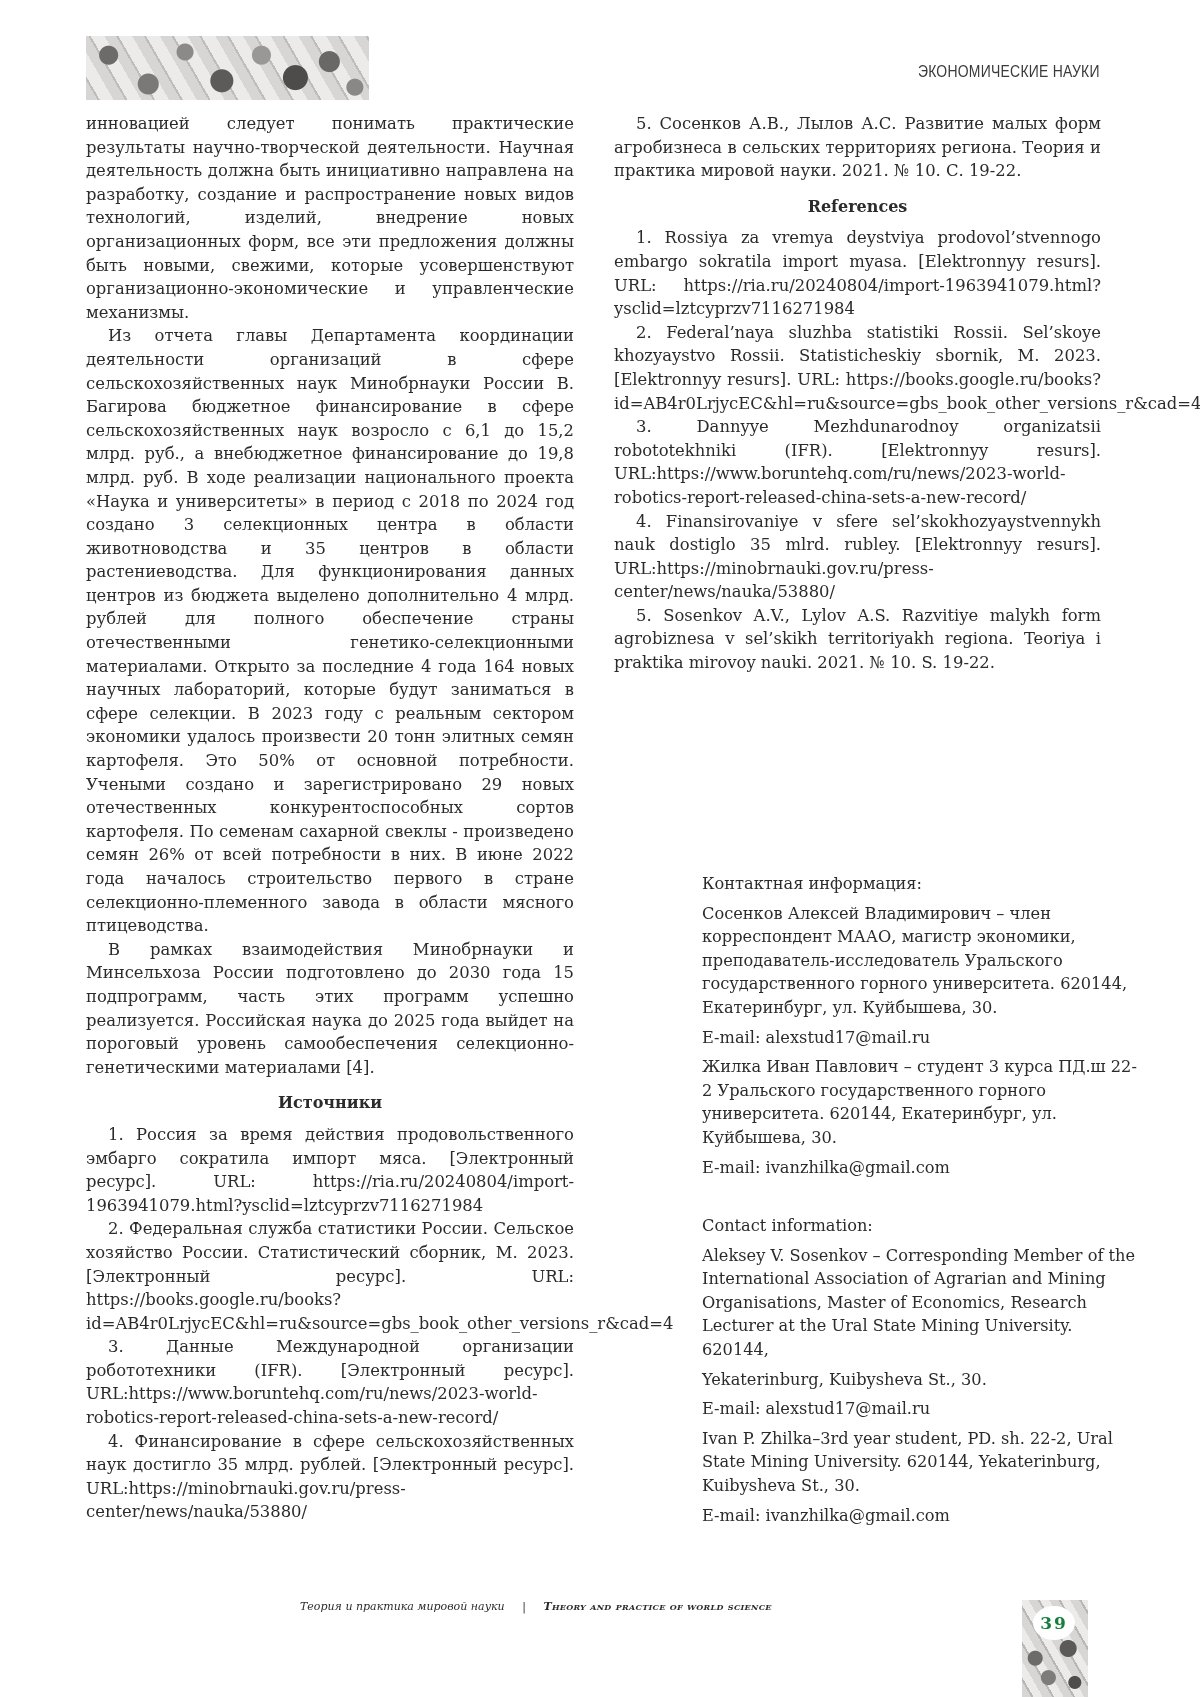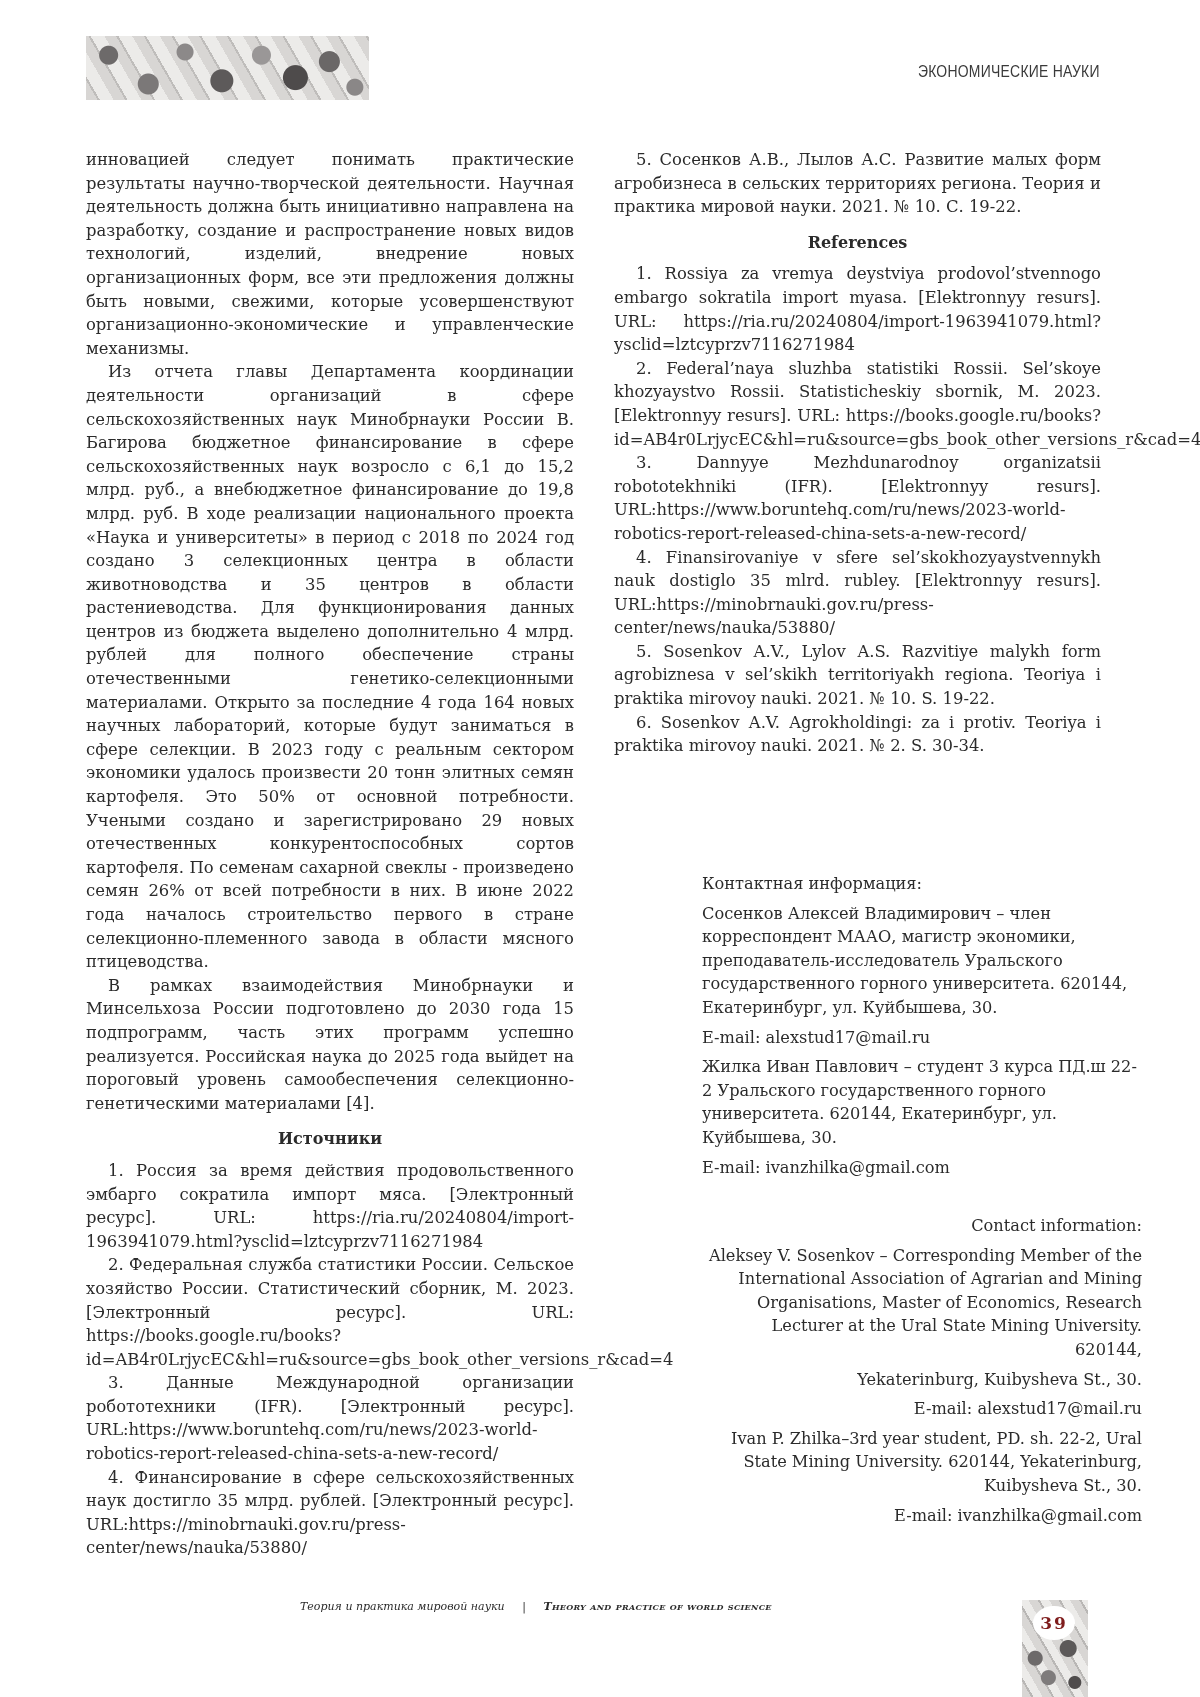--- a/index.html
+++ b/index.html
@@ -12,42 +12,42 @@
       radial-gradient(circle at 35% 25%, #8c8989 0 8px, transparent 9px),
       radial-gradient(circle at 48% 70%, #5d5a5a 0 11px, transparent 12px),
       radial-gradient(circle at 62% 30%, #9a9797 0 9px, transparent 10px),
       radial-gradient(circle at 74% 65%, #4e4b4b 0 12px, transparent 13px),
       radial-gradient(circle at 86% 40%, #6a6767 0 10px, transparent 11px),
       radial-gradient(circle at 95% 80%, #8a8787 0 8px, transparent 9px),
       repeating-linear-gradient(60deg, #d8d6d4 0 10px, #bfbdbb 10px 12px, #ecebe9 12px 24px),
       #dedcda; }
   .header-section { position: absolute; right: 100px; top: 62px; font-family: "Liberation Sans", sans-serif;
     font-size: 17px; letter-spacing: 0.3px; color: #3a3a3a; transform: scaleX(0.82); transform-origin: right; }
-  .col { position: absolute; top: 112px; font-size: 16.4px; line-height: 23.6px; text-align: justify; margin-top: 36px; }
+  .col { position: absolute; top: 112px; font-size: 16.4px; line-height: 23.6px; text-align: justify; }
   .col-left { left: 86px; width: 488px; }
   .col-right { left: 614px; width: 487px; }
   .col p { margin: 0; text-indent: 22px; hyphens: auto; }
   .col p.noindent { text-indent: 0; }
   .col h3 { margin: 12px 0 8px 0; font-size: 16px; font-weight: bold; text-align: center; }
   .contact { position: absolute; left: 655px; width: 440px; font-size: 16.2px; line-height: 23.6px; text-align: left; margin-left: 47px; }
   .contact p { margin: 0 0 6px 0; }
   .contact-ru { top: 872px; }
-  .contact-en { top: 1214px; text-align: right; }
+  .contact-en { top: 1214px; }
   .footer { position: absolute; top: 1600px; left: 300px; font-size: 11px; font-style: italic; color: #2b2b2b; }
   .footer .sep { display: inline-block; margin: 0 14px; font-style: normal; }
   .footer .en { font-style: italic; font-variant: small-caps; font-weight: bold; letter-spacing: 0.3px; }
   .page-tile { position: absolute; left: 1022px; top: 1600px; width: 66px; height: 97px;
     background:
       radial-gradient(circle at 20% 60%, #6d6a6a 0 7px, transparent 8px),
       radial-gradient(circle at 70% 50%, #5c5959 0 8px, transparent 9px),
       radial-gradient(circle at 40% 80%, #7e7b7b 0 7px, transparent 8px),
       radial-gradient(circle at 80% 85%, #4f4c4c 0 6px, transparent 7px),
       repeating-linear-gradient(60deg, #d8d6d4 0 8px, #b9b7b5 8px 10px, #ecebe9 10px 18px); }
   .page-num { position: absolute; left: 11px; top: 6px; width: 42px; height: 34px; border-radius: 50%;
-    background: #ffffff; text-align: center; line-height: 34px; font-size: 17px; font-weight: bold; letter-spacing: 2px; color: #7f1d1d; }
+    background: #ffffff; text-align: center; line-height: 34px; font-size: 17px; font-weight: bold; letter-spacing: 2px; color: #15803d; }
 </style>
 </head>
 <body>
 
 <div class="header-art"></div>
 <div class="header-section">ЭКОНОМИЧЕСКИЕ НАУКИ</div>
 
 <div class="col col-left">
   <p class="noindent">инновацией следует понимать практические результаты научно-творческой деятельности. Научная деятельность должна быть инициативно направлена на разработку, создание и распространение новых видов технологий, изделий, внедрение новых организационных форм, все эти предложения должны быть новыми, свежими, которые усовершенствуют организационно-экономические и управленческие механизмы.</p>
   <p>Из отчета главы Департамента координации деятельности организаций в сфере сельскохозяйственных наук Минобрнауки России В. Багирова бюджетное финансирование в сфере сельскохозяйственных наук возросло с 6,1 до 15,2 млрд. руб., а внебюджетное финансирование до 19,8 млрд. руб. В ходе реализации национального проекта «Наука и университеты» в период с 2018 по 2024 год создано 3 селекционных центра в области животноводства и 35 центров в области растениеводства. Для функционирования данных центров из бюджета выделено дополнительно 4 млрд. рублей для полного обеспечение страны отечественными генетико-селекционными материалами. Открыто за последние 4 года 164 новых научных лабораторий, которые будут заниматься в сфере селекции. В 2023 году с реальным сектором экономики удалось произвести 20 тонн элитных семян картофеля. Это 50% от основной потребности. Учеными создано и зарегистрировано 29 новых отечественных конкурентоспособных сортов картофеля. По семенам сахарной свеклы - произведено семян 26% от всей потребности в них. В июне 2022 года началось строительство первого в стране селекционно-племенного завода в области мясного птицеводства.</p>
@@ -60,21 +60,20 @@
 </div>
 
 <div class="col col-right">
   <p>5. Сосенков А.В., Лылов А.С. Развитие малых форм агробизнеса в сельских территориях региона. Теория и практика мировой науки. 2021. № 10. С. 19-22.</p>
   <h3>References</h3>
   <p>1. Rossiya za vremya deystviya prodovol’stvennogo embargo sokratila import myasa. [Elektronnyy resurs]. URL: https://ria.ru/20240804/import-1963941079.html?ysclid=lztcyprzv7116271984</p>
   <p>2. Federal’naya sluzhba statistiki Rossii. Sel’skoye khozyaystvo Rossii. Statisticheskiy sbornik, M. 2023. [Elektronnyy resurs]. URL: https://books.google.ru/books?id=AB4r0LrjycEC&amp;hl=ru&amp;source=gbs_book_other_versions_r&amp;cad=4</p>
   <p>3. Dannyye Mezhdunarodnoy organizatsii robototekhniki (IFR). [Elektronnyy resurs]. URL:https://www.boruntehq.com/ru/news/2023-world-robotics-report-released-china-sets-a-new-record/</p>
   <p>4. Finansirovaniye v sfere sel’skokhozyaystvennykh nauk dostiglo 35 mlrd. rubley. [Elektronnyy resurs]. URL:https://minobrnauki.gov.ru/press-center/news/nauka/53880/</p>
   <p>5. Sosenkov A.V., Lylov A.S. Razvitiye malykh form agrobiznesa v sel’skikh territoriyakh regiona. Teoriya i praktika mirovoy nauki. 2021. № 10. S. 19-22.</p>
-  <p>6. Sosenkov A.V. Agrokholdingi: za i protiv. Teoriya i praktika mirovoy nauki. 2021. № 2. S. 30-34.</p>
 </div>
 
 <div class="contact contact-ru">
   <p>Контактная информация:</p>
   <p>Сосенков Алексей Владимирович – член корреспондент МААО, магистр экономики, преподаватель-исследователь Уральского государственного горного университета. 620144, Екатеринбург, ул. Куйбышева, 30.</p>
   <p>E-mail: alexstud17@mail.ru</p>
   <p>Жилка Иван Павлович – студент 3 курса ПД.ш 22-2 Уральского государственного горного университета. 620144, Екатеринбург, ул. Куйбышева, 30.</p>
   <p>E-mail: ivanzhilka@gmail.com</p>
 </div>
 

